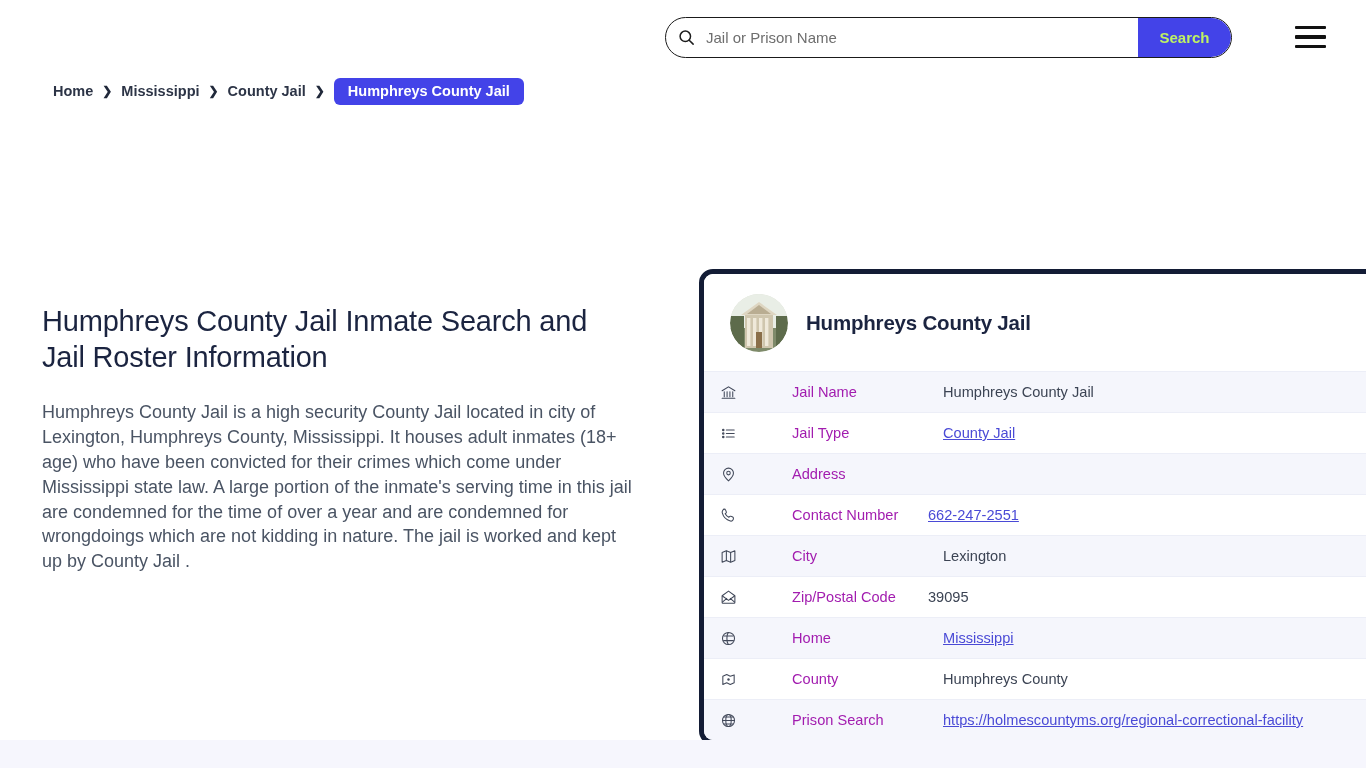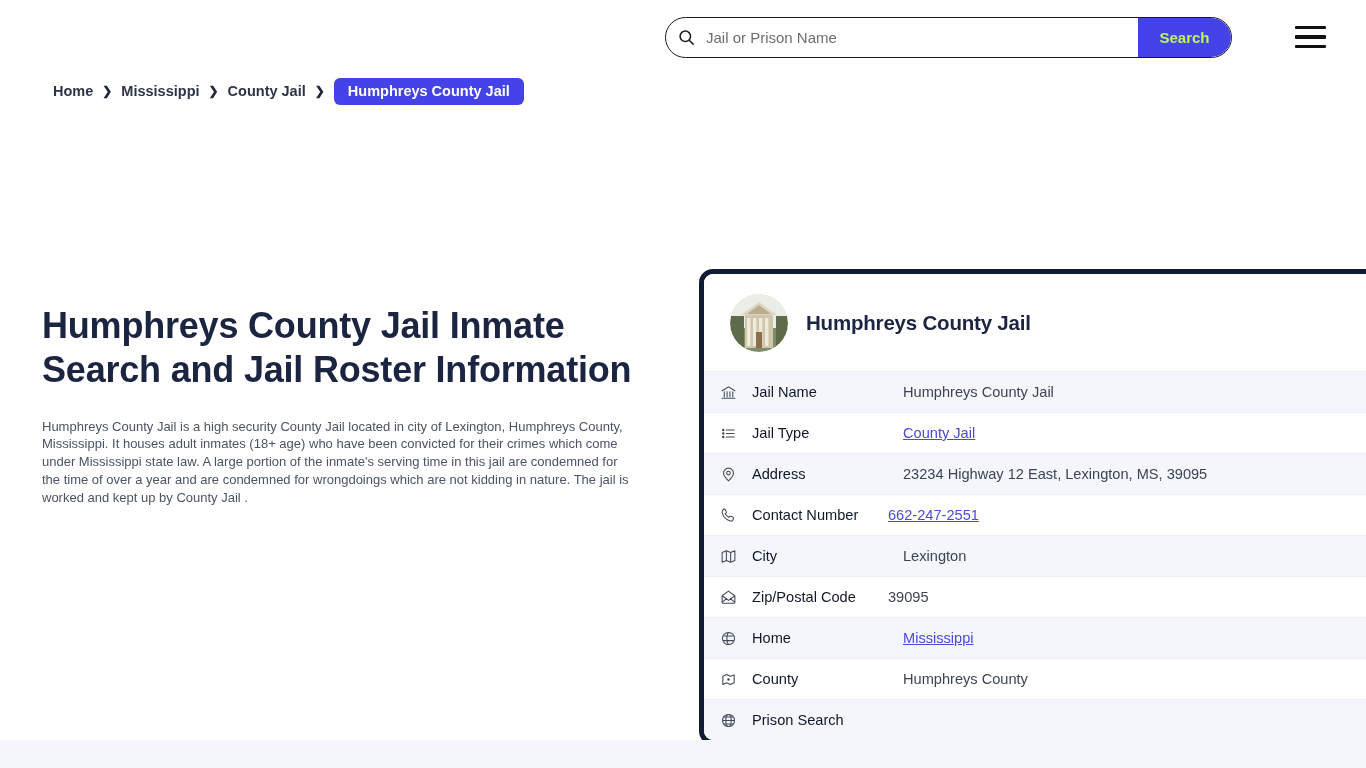--- a/index.html
+++ b/index.html
@@ -83,26 +83,26 @@
     font-weight: 700; font-size: 14.5px;
   }
 
   
   .main { position: relative; height: 640px; }
 
   .left-col {
     position: absolute; left: 42px; top: 200px; width: 592px;
   }
   .page-title {
-    font-size: 36px; line-height: 1.23; font-weight: 700;
+    font-size: 29px; line-height: 1.23; font-weight: 400;
     color: #1b2440; letter-spacing: -0.2px;
     margin-bottom: 25px;
   }
   .para {
-    font-size: 13px; line-height: 1.38; color: #4a5464;
+    font-size: 18px; line-height: 1.38; color: #4a5464;
     margin-bottom: 20px;
   }
 
   
   .card {
     position: absolute;
     left: 699px; top: 165px;
     width: 760px;
     border: 5px solid #131c35;
     border-radius: 14px;
@@ -128,21 +128,21 @@
     height: 41px;
     border-top: 1px solid #eceef7;
     font-size: 14.6px;
   }
   .row.alt { background: #f5f6fc; }
   .row-ico {
     width: 48px; display:flex; align-items:center; justify-content:center;
     flex: none; color:#42495a;
   }
   .row-label {
-    color: #0f172a; flex: none; white-space: nowrap;
+    color: #a21caf; flex: none; white-space: nowrap; margin-left: 40px;
   }
   .row-value {
     color: #3c4454; padding-left: 17px; white-space: nowrap;
   }
   .row-value a { color: #4a4ad6; text-decoration: underline; }
   .lbl-w { width: 134px; }
 
   
   .footband {
     position: absolute; left:0; top: 740px;
@@ -251,21 +251,20 @@
     </div>
 
     <div class="row alt">
       <span class="row-ico">
         <svg viewBox="0 0 24 24" width="17" height="17" fill="none" stroke="#42495a" stroke-width="1.5">
           <path d="M12 21s7-6.2 7-11a7 7 0 1 0-14 0c0 4.8 7 11 7 11z"></path>
             <circle cx="12" cy="10" r="2.5"></circle>
         </svg>
       </span>
       <span class="row-label lbl-w">Address</span>
-      <span class="row-value">23234 Highway 12 East, Lexington, MS, 39095</span>
     </div>
 
     <div class="row">
       <span class="row-ico">
         <svg viewBox="0 0 24 24" width="17" height="17" fill="none" stroke="#42495a" stroke-width="1.5" stroke-linecap="round">
           <path d="M6 3c1.2 0 1.7.6 2.1 1.7l.8 2.1c.3.8.1 1.4-.5 1.9l-1 .8c1.1 2.2 2.9 4 5.1 5.1l.8-1c.5-.6 1.1-.8 1.9-.5l2.1.8C18.4 14.3 19 14.8 19 16c0 2.7-2.2 4.4-4.4 3.8C8.6 18.2 4.8 14.4 3.2 8.4 2.6 6.2 4.3 3 6 3z"></path>
         </svg>
       </span>
       <span class="row-label lbl-w">Contact Number</span>
       <span class="row-value" style="padding-left:2px"><a href="#">662-247-2551</a></span>
@@ -320,18 +319,19 @@
       <span class="row-ico">
         <svg viewBox="0 0 24 24" width="17" height="17" fill="none" stroke="#42495a" stroke-width="1.5">
           <circle cx="12" cy="12" r="8.5"></circle>
             <ellipse cx="12" cy="12" rx="3.8" ry="8.5"></ellipse>
             <line x1="3.5" y1="12" x2="20.5" y2="12"></line>
             <line x1="5" y1="7" x2="19" y2="7"></line>
             <line x1="5" y1="17" x2="19" y2="17"></line>
         </svg>
       </span>
       <span class="row-label lbl-w">Prison Search</span>
+      <span class="row-value"><a href="#">https://holmescountyms.org/regional-correctional-facility</a></span>
     </div>
 
   </div>
 </div>
 
 <div class="footband"></div>
 
 </body></html>

